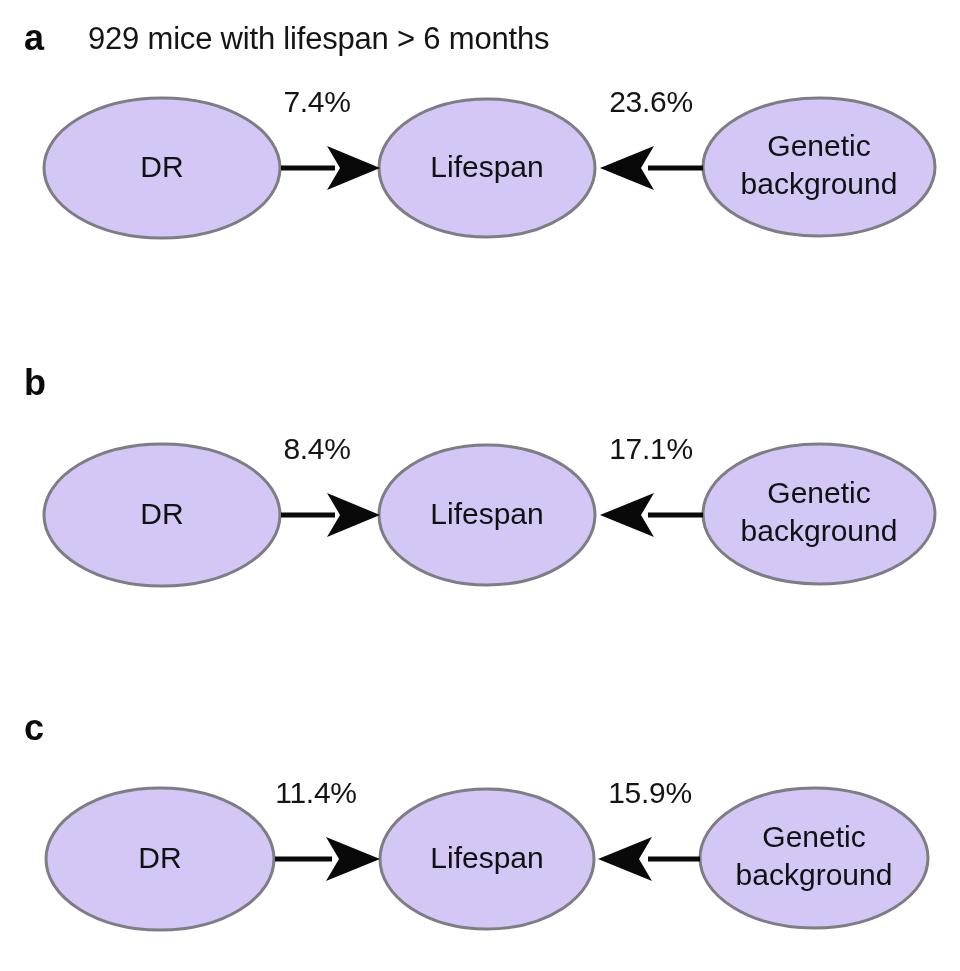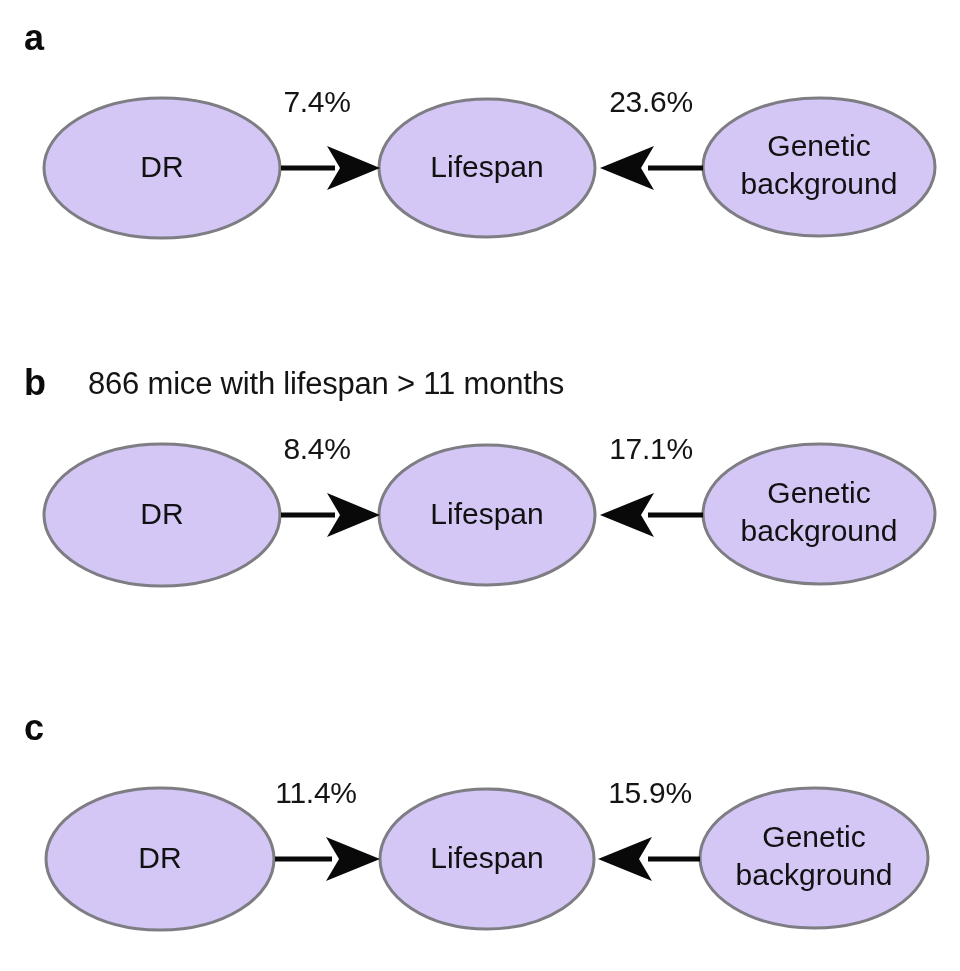--- a/index.html
+++ b/index.html
@@ -91,20 +91,21 @@
     fill: #090909;
     stroke: none;
   }
 </style>
 </head>
 <body>
 
 <div class="panel panel-a">
   <div class="panel-header">
     <span class="panel-letter">a</span>
+    <span class="panel-title">929 mice with lifespan &gt; 6 months</span>
   </div>
   <div class="diagram">
     <svg width="960" height="330" viewBox="0 0 960 330" xmlns="http://www.w3.org/2000/svg">
 
       <ellipse class="ellipse-shape" cx="162" cy="168" rx="118" ry="70" fill="#D4C6F5"></ellipse>
       <text class="node-label" x="162" y="169">DR</text>
 
       <ellipse class="ellipse-shape" cx="487" cy="168" rx="108" ry="69" fill="#D4C6F5"></ellipse>
       <text class="node-label" x="487" y="169">Lifespan</text>
 
@@ -123,21 +124,20 @@
         <path class="arrow-head" d="M 600 168 L 654 146 L 641 168 L 654 190 Z"></path>
       </g>
       <text class="edge-label" x="651" y="112">23.6%</text>
     </svg>
   </div>
 </div>
 
 <div class="panel panel-b">
   <div class="panel-header">
     <span class="panel-letter">b</span>
-    <span class="panel-title">866 mice with lifespan &gt; 11 months</span>
   </div>
   <div class="diagram">
     <svg width="960" height="330" viewBox="0 0 960 330" xmlns="http://www.w3.org/2000/svg">
 
       <ellipse class="ellipse-shape" cx="162" cy="170" rx="118" ry="71" fill="#D4C6F5"></ellipse>
       <text class="node-label" x="162" y="171">DR</text>
 
       <ellipse class="ellipse-shape" cx="487" cy="170" rx="108" ry="70" fill="#D4C6F5"></ellipse>
       <text class="node-label" x="487" y="171">Lifespan</text>
 

